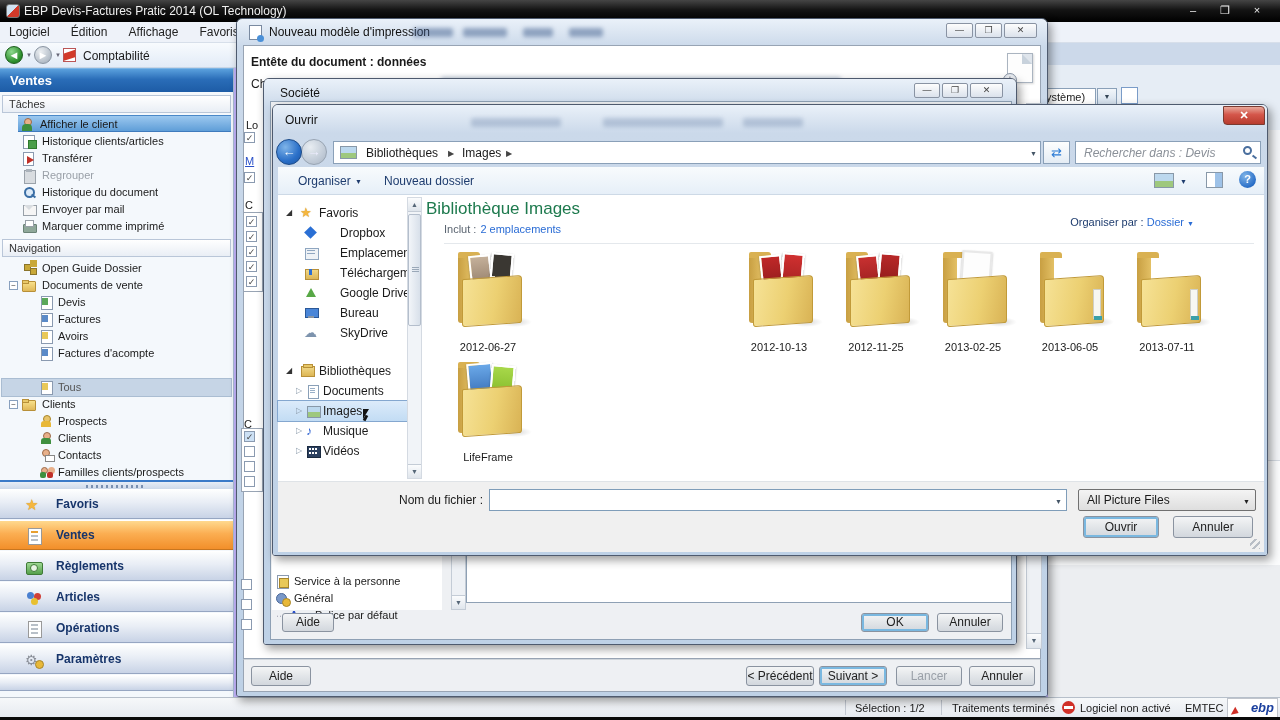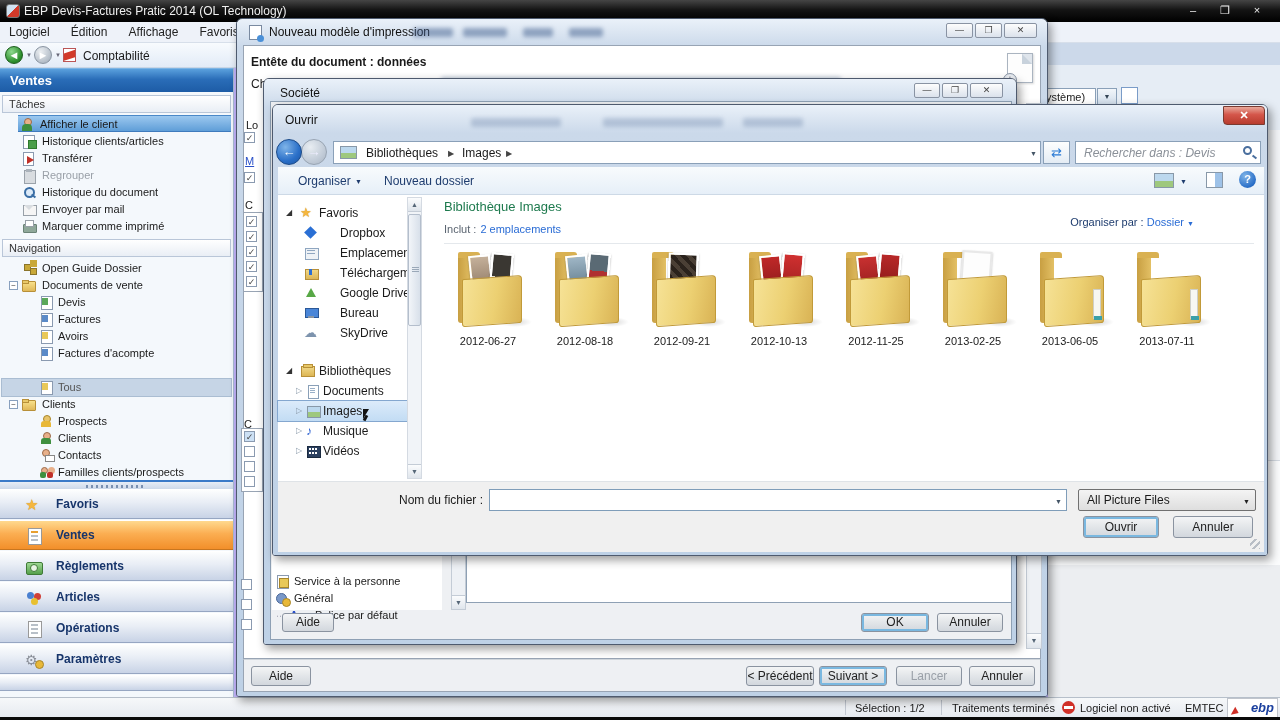--- a/index.html
+++ b/index.html
@@ -193,37 +193,37 @@
 .oi-img::before{left:1px;top:2px;width:12px;height:10px;border:1px solid #8898a8;background:linear-gradient(#bcd8ee 55%,#9ec87e 55%)}
 .oi-music{color:#2a5fd0;font-size:12px;line-height:14px}
 .oi-video::before{left:1px;top:2px;width:12px;height:10px;background:#2a3f5f;border:1px solid #1a2a40}
 .oi-video::after{left:3px;top:4px;width:2px;height:2px;background:#fff;box-shadow:3px 0 0 #fff,6px 0 0 #fff,0 4px 0 #fff,3px 4px 0 #fff,6px 4px 0 #fff}
 .oscroll{position:absolute;left:129px;top:2px;width:15px;height:282px;background:#f1f4f8;border:1px solid #d4dae2}
 .oscroll .up{position:absolute;left:0;top:0;width:13px;height:14px;background:linear-gradient(#fbfcfd,#dfe5ec);border-bottom:1px solid #c4ccd6;text-align:center;font-size:7px;line-height:13px;color:#567}
 .oscroll .dn{position:absolute;left:0;bottom:0;width:13px;height:14px;background:linear-gradient(#fbfcfd,#dfe5ec);border-top:1px solid #c4ccd6;text-align:center;font-size:7px;line-height:13px;color:#567}
 .oscroll .thumb{position:absolute;left:0;top:16px;width:13px;height:112px;background:linear-gradient(90deg,#f2f5f9,#d8e0ea);border:1px solid #b4bec c8;border:1px solid #b4becc;border-radius:2px}
 .oscroll .thumb::after{content:'';position:absolute;left:3px;top:52px;width:7px;height:1px;background:#9aa8b8;box-shadow:0 2px 0 #9aa8b8,0 4px 0 #9aa8b8}
 .ocontent{position:absolute;left:144px;top:0;width:842px;height:286px}
-.lib-title{position:absolute;left:22px;top:4px;font-size:13px;color:#1e7a4e}
+.lib-title{position:absolute;left:4px;top:4px;font-size:17px;color:#1e7a4e}
 .lib-inc{position:absolute;left:22px;top:28px;font-size:11px;color:#5a6470}
 .lib-inc a{color:#2a6cd5;text-decoration:none;margin-left:4px}
 .arrange{position:absolute;right:70px;top:21px;font-size:11px;color:#1e3c6e}
 .arrange .val{color:#2a6cd5}
 .arrange .dv{color:#2a6cd5;font-size:7px}
 .hline{position:absolute;left:22px;top:48px;width:810px;height:1px;background:#e4e8ec}
 .fcell{position:absolute;width:92px;text-align:center}
 .fold{position:relative;width:68px;height:76px;margin:0 auto}
 .fold::after{content:'';position:absolute;right:-10px;bottom:0px;width:34px;height:10px;background:radial-gradient(ellipse,rgba(0,0,0,.16),transparent 70%)}
 .fb{position:absolute;left:4px;top:4px;width:14px;height:68px;background:linear-gradient(90deg,#c89f42,#e3c065);border-radius:3px 0 0 3px;z-index:1}
 .fb::before{content:'';position:absolute;left:0;top:-3px;width:22px;height:6px;background:#d9b152;border-radius:2px 3px 0 0}
 .fcard{position:absolute;z-index:2;border:2px solid #fff;box-shadow:0 1px 2px rgba(0,0,0,.35)}
 .ff{position:absolute;left:8px;right:0;bottom:2px;height:48px;background:linear-gradient(100deg,#f6e296,#ecd072 55%,#d9b355);border:1px solid #c19a39;border-radius:2px 4px 3px 3px;transform:skewY(-4deg);z-index:3}
 .fpaper{position:absolute;right:3px;bottom:8px;width:8px;height:30px;background:#f7f7f2;border:1px solid #cfcfc6;z-index:4}
 .fpaper::after{content:'';position:absolute;left:0;bottom:-2px;width:8px;height:4px;background:#3aa0a8}
-.flabel{margin-top:8px;font-size:11px;color:#1a1a1a}
+.flabel{margin-top:14px;font-size:11px;color:#1a1a1a}
 .ofooter{position:absolute;left:5px;top:376px;width:986px;height:71px;background:#f0f0f0;border-top:1px solid #dfe3e7}
 .fnlabel{position:absolute;left:60px;top:11px;width:145px;text-align:right;font-size:12px}
 .fncombo{position:absolute;left:211px;top:7px;width:578px;height:22px;background:#fff;border:1px solid #7f9db9}
 .fncombo .da{position:absolute;right:4px;top:8px;font-size:7px;color:#456}
 .ftsel{position:absolute;left:800px;top:7px;width:178px;height:22px;background:linear-gradient(#f4f4f4,#dedede);border:1px solid #707070;border-radius:2px;font-size:12px;padding:3px 0 0 8px}
 .ftsel .da{position:absolute;right:5px;top:8px;font-size:7px;color:#222}
 .grip{position:absolute;right:4px;bottom:3px;width:10px;height:10px;background:repeating-linear-gradient(135deg,transparent 0 3px,#b8bec6 3px 5px)}
 .cursor{position:absolute;z-index:9;width:0;height:0;border-left:6px solid #111;border-bottom:10px solid transparent;border-top:0 solid transparent}
 .cursor::after{content:'';position:absolute;left:-5px;top:6px;width:3px;height:6px;background:#111;transform:rotate(28deg)}
 </style>
@@ -519,37 +519,20 @@
 
         <div class="fcell" style="left:20px;top:56px">
           <div class="fold">
               <span class="fb"></span>
               <span class="fcard" style="left:16px;top:4px;width:22px;height:40px;background:linear-gradient(#c4b09a,#8a7460);transform:rotate(-6deg)"></span>
               <span class="fcard" style="left:36px;top:2px;width:22px;height:44px;background:linear-gradient(#3a3732 55%,#e8e4da 55%);transform:rotate(5deg)"></span>
               <span class="ff"></span>
             </div>
           <div class="flabel">2012-06-27</div>
         </div>
-        <div class="fcell" style="left:117px;top:56px">
-          <div class="fold">
-              <span class="fb"></span>
-              <span class="fcard" style="left:16px;top:4px;width:22px;height:40px;background:linear-gradient(#9fb6c6,#5a7484);transform:rotate(-6deg)"></span>
-              <span class="fcard" style="left:36px;top:2px;width:22px;height:44px;background:linear-gradient(#5a6a74 40%,#b03030 40%);transform:rotate(5deg)"></span>
-              <span class="ff"></span>
-            </div>
-          <div class="flabel">2012-08-18</div>
-        </div>
-        <div class="fcell" style="left:214px;top:56px">
-          <div class="fold">
-              <span class="fb"></span>
-              <span class="fcard" style="left:20px;top:2px;width:30px;height:46px;background:repeating-linear-gradient(45deg,#4a3f35 0 4px,#2a221c 4px 8px);transform:rotate(2deg)"></span>
-              <span class="ff"></span>
-            </div>
-          <div class="flabel">2012-09-21</div>
-        </div>
         <div class="fcell" style="left:311px;top:56px">
           <div class="fold">
               <span class="fb"></span>
               <span class="fcard" style="left:16px;top:4px;width:22px;height:40px;background:linear-gradient(#c02828,#881a1a);transform:rotate(-6deg)"></span>
               <span class="fcard" style="left:36px;top:2px;width:22px;height:44px;background:linear-gradient(#d03030,#981e1e);transform:rotate(5deg)"></span>
               <span class="ff"></span>
             </div>
           <div class="flabel">2012-10-13</div>
         </div>
         <div class="fcell" style="left:408px;top:56px">
@@ -579,20 +562,29 @@
         </div>
         <div class="fcell" style="left:699px;top:56px">
           <div class="fold">
               <span class="fb"></span>
               <span class="fpaper"></span>
               <span class="ff"></span>
             </div>
           <div class="flabel">2013-07-11</div>
         </div>
 
+        <div class="fcell" style="left:20px;top:166px">
+          <div class="fold">
+              <span class="fb"></span>
+              <span class="fcard" style="left:14px;top:2px;width:26px;height:44px;background:linear-gradient(#6aa8e8,#2a5fa8);transform:rotate(-5deg)"></span>
+              <span class="fcard" style="left:36px;top:4px;width:24px;height:42px;background:linear-gradient(#a8d84a,#78b020);transform:rotate(5deg)"></span>
+              <span class="ff"></span>
+            </div>
+          <div class="flabel">LifeFrame</div>
+        </div>
       </div>
     </div>
     <div class="ofooter">
       <span class="fnlabel">Nom du fichier :</span>
       <div class="fncombo">
           <span class="da">▼</span>
         </div>
       <div class="ftsel"><span>All Picture Files</span><span class="da">▼</span></div>
       <span class="btn def" style="left:805px;top:34px;width:76px;height:22px;line-height:20px">Ouvrir</span>
       <span class="btn" style="left:895px;top:34px;width:80px;height:22px;line-height:20px">Annuler</span>

